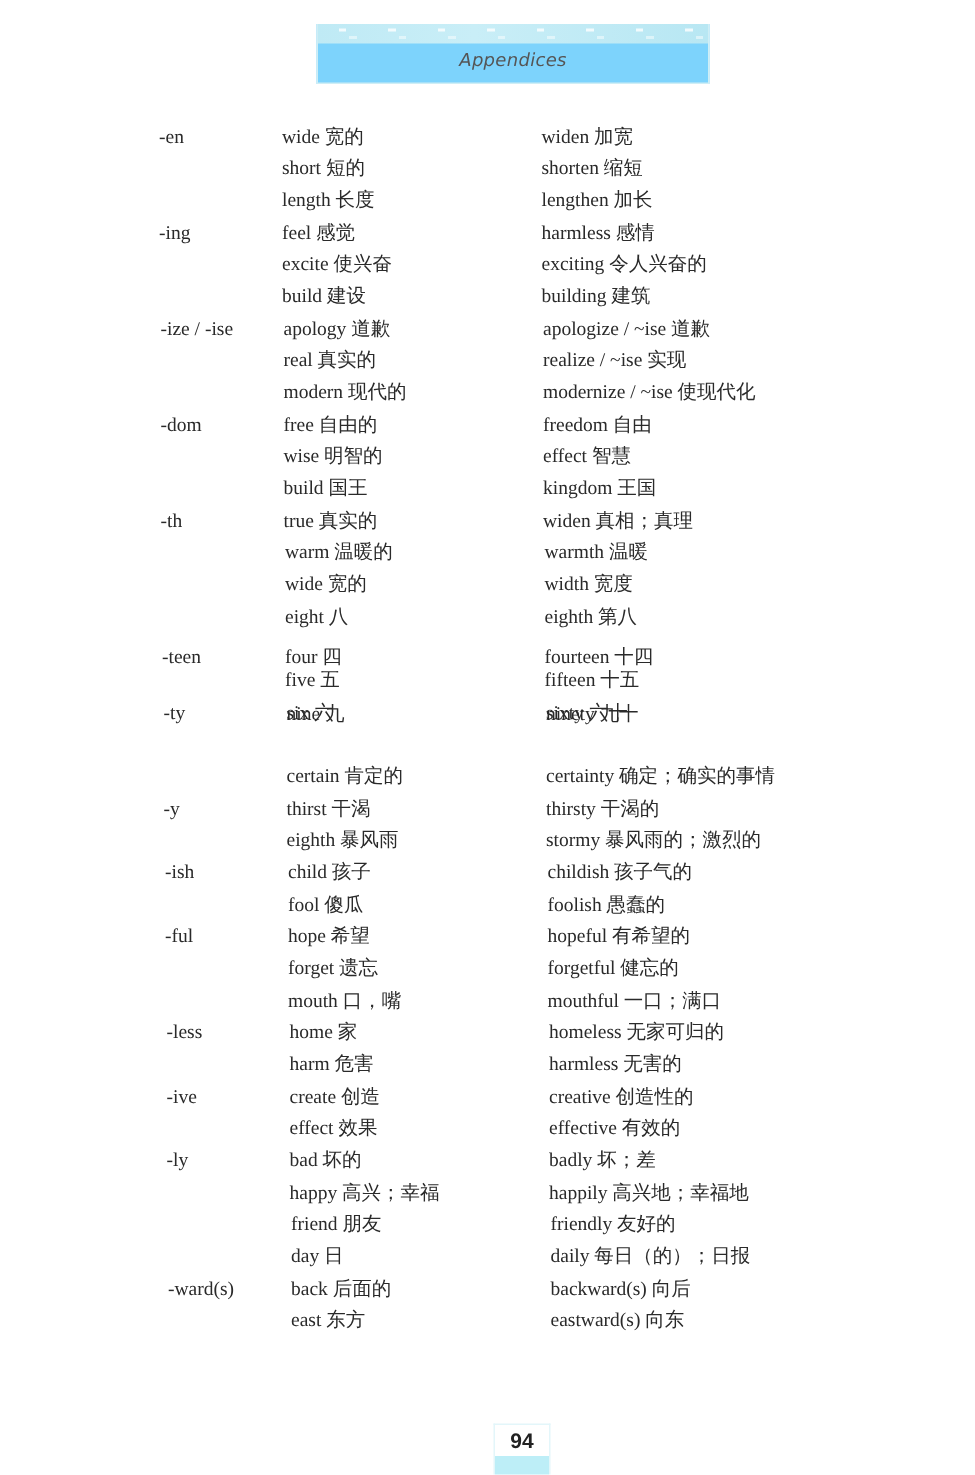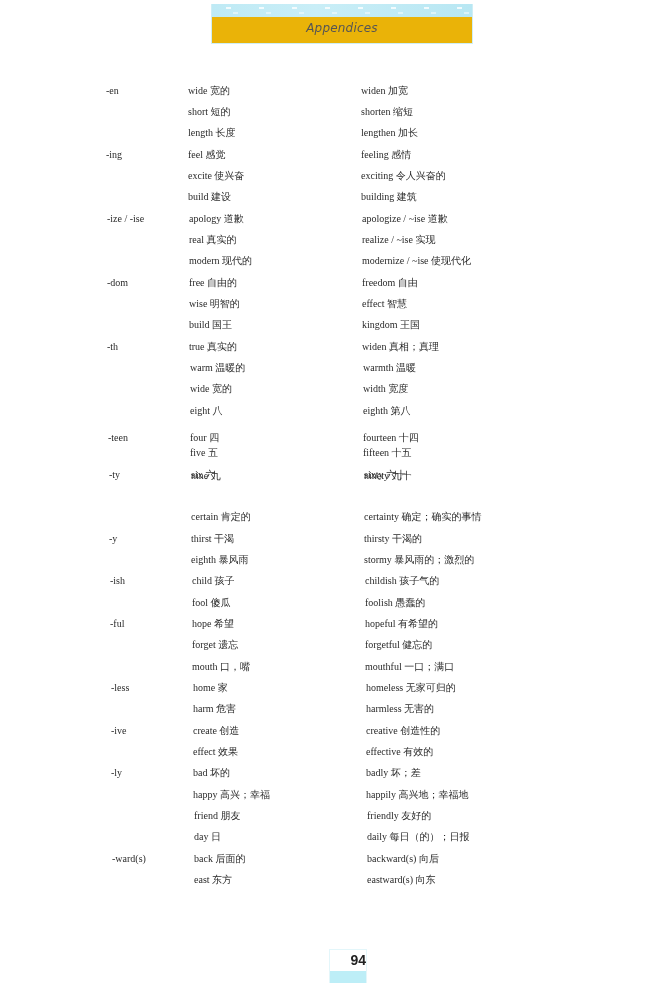--- a/index.html
+++ b/index.html
@@ -1,48 +1,48 @@
 <!DOCTYPE html>
 <html><head>
 <meta charset="utf-8">
 <style>
   html, body { margin: 0; padding: 0; }
   body {
     width: 650px; height: 983px; background: #ffffff; position: relative; overflow: hidden;
     font-family: "Liberation Serif", "DejaVu Serif", serif; color: #2a2a2a;
   }
   .header-tab {
-    position: absolute; left: 211px; top: 4px; width: 260px; height: 39px;
-    border: 1px solid #cfeef5; border-top: none; background: #eab308;
+    position: absolute; left: 211px; top: 16px; width: 260px; height: 39px;
+    border: 1px solid #cfeef5; border-top: none; background: #7dd3fc;
   }
   .header-band {
     position: absolute; left: 0; top: 0; width: 100%; height: 13px;
     background: linear-gradient(90deg, #bfeaf5, #c9eef7 40%, #b8e7f3);
   }
   .header-band::before, .header-band::after {
     content: ""; position: absolute; top: 3px; height: 2px; width: 100%;
     background: repeating-linear-gradient(90deg, transparent 0 14px, rgba(255,255,255,0.8) 14px 19px, transparent 19px 33px);
   }
   .header-band::after { top: 8px; left: 7px; opacity: .6; }
   .header-title {
     position: absolute; left: 0; top: 17px; width: 100%; text-align: center;
     font-family: "DejaVu Sans", sans-serif; font-style: italic; font-size: 12px; color: #555; letter-spacing: 0.2px;
   }
   .table { position: absolute; left: 0; top: 0; width: 650px; }
-  .row { position: absolute; height: 20px; font-size: 10px; line-height: 20px; white-space: nowrap; }
+  .row { position: absolute; height: 20px; font-size: 13px; line-height: 20px; white-space: nowrap; }
   .suffix { position: absolute; left: 106px; }
   .base { position: absolute; left: 188px; }
   .derived { position: absolute; left: 361px; }
   .page-box {
     position: absolute; left: 329px; top: 949px; width: 36px; height: 34px;
     background: linear-gradient(#ffffff 0 21px, #bdeef7 21px 100%);
     border: 1px solid #e3f6fa; border-bottom: none;
   }
   .page-number {
-    position: absolute; left: 0; top: 2px; width: 100%; text-align: right;
+    position: absolute; left: 0; top: 2px; width: 100%; text-align: center;
     font-family: "Liberation Sans", sans-serif; font-weight: bold; font-size: 14px; color: #222;
   }
 </style>
 </head>
 <body>
 
 <div class="header-tab">
   <div class="header-band"></div>
   <div class="header-title">Appendices</div>
 </div>
@@ -59,21 +59,21 @@
       <span class="derived">shorten  缩短</span>
     </div>
     <div class="row" style="top: 123px; left: 0px; width: 560px;">
       <span class="suffix"></span>
       <span class="base">length  长度</span>
       <span class="derived">lengthen  加长</span>
     </div>
     <div class="row" style="top: 145px; left: 0px; width: 560px;">
       <span class="suffix">-ing</span>
       <span class="base">feel  感觉</span>
-      <span class="derived">feeling  感情</span>
+      <span class="derived">harmless  感情</span>
     </div>
     <div class="row" style="top: 166px; left: 0px; width: 560px;">
       <span class="suffix"></span>
       <span class="base">excite  使兴奋</span>
       <span class="derived">exciting  令人兴奋的</span>
     </div>
     <div class="row" style="top: 187px; left: 0px; width: 560px; padding-left: 43px;">
       <span class="suffix"></span>
       <span class="base">build  建设</span>
       <span class="derived">building  建筑</span>

